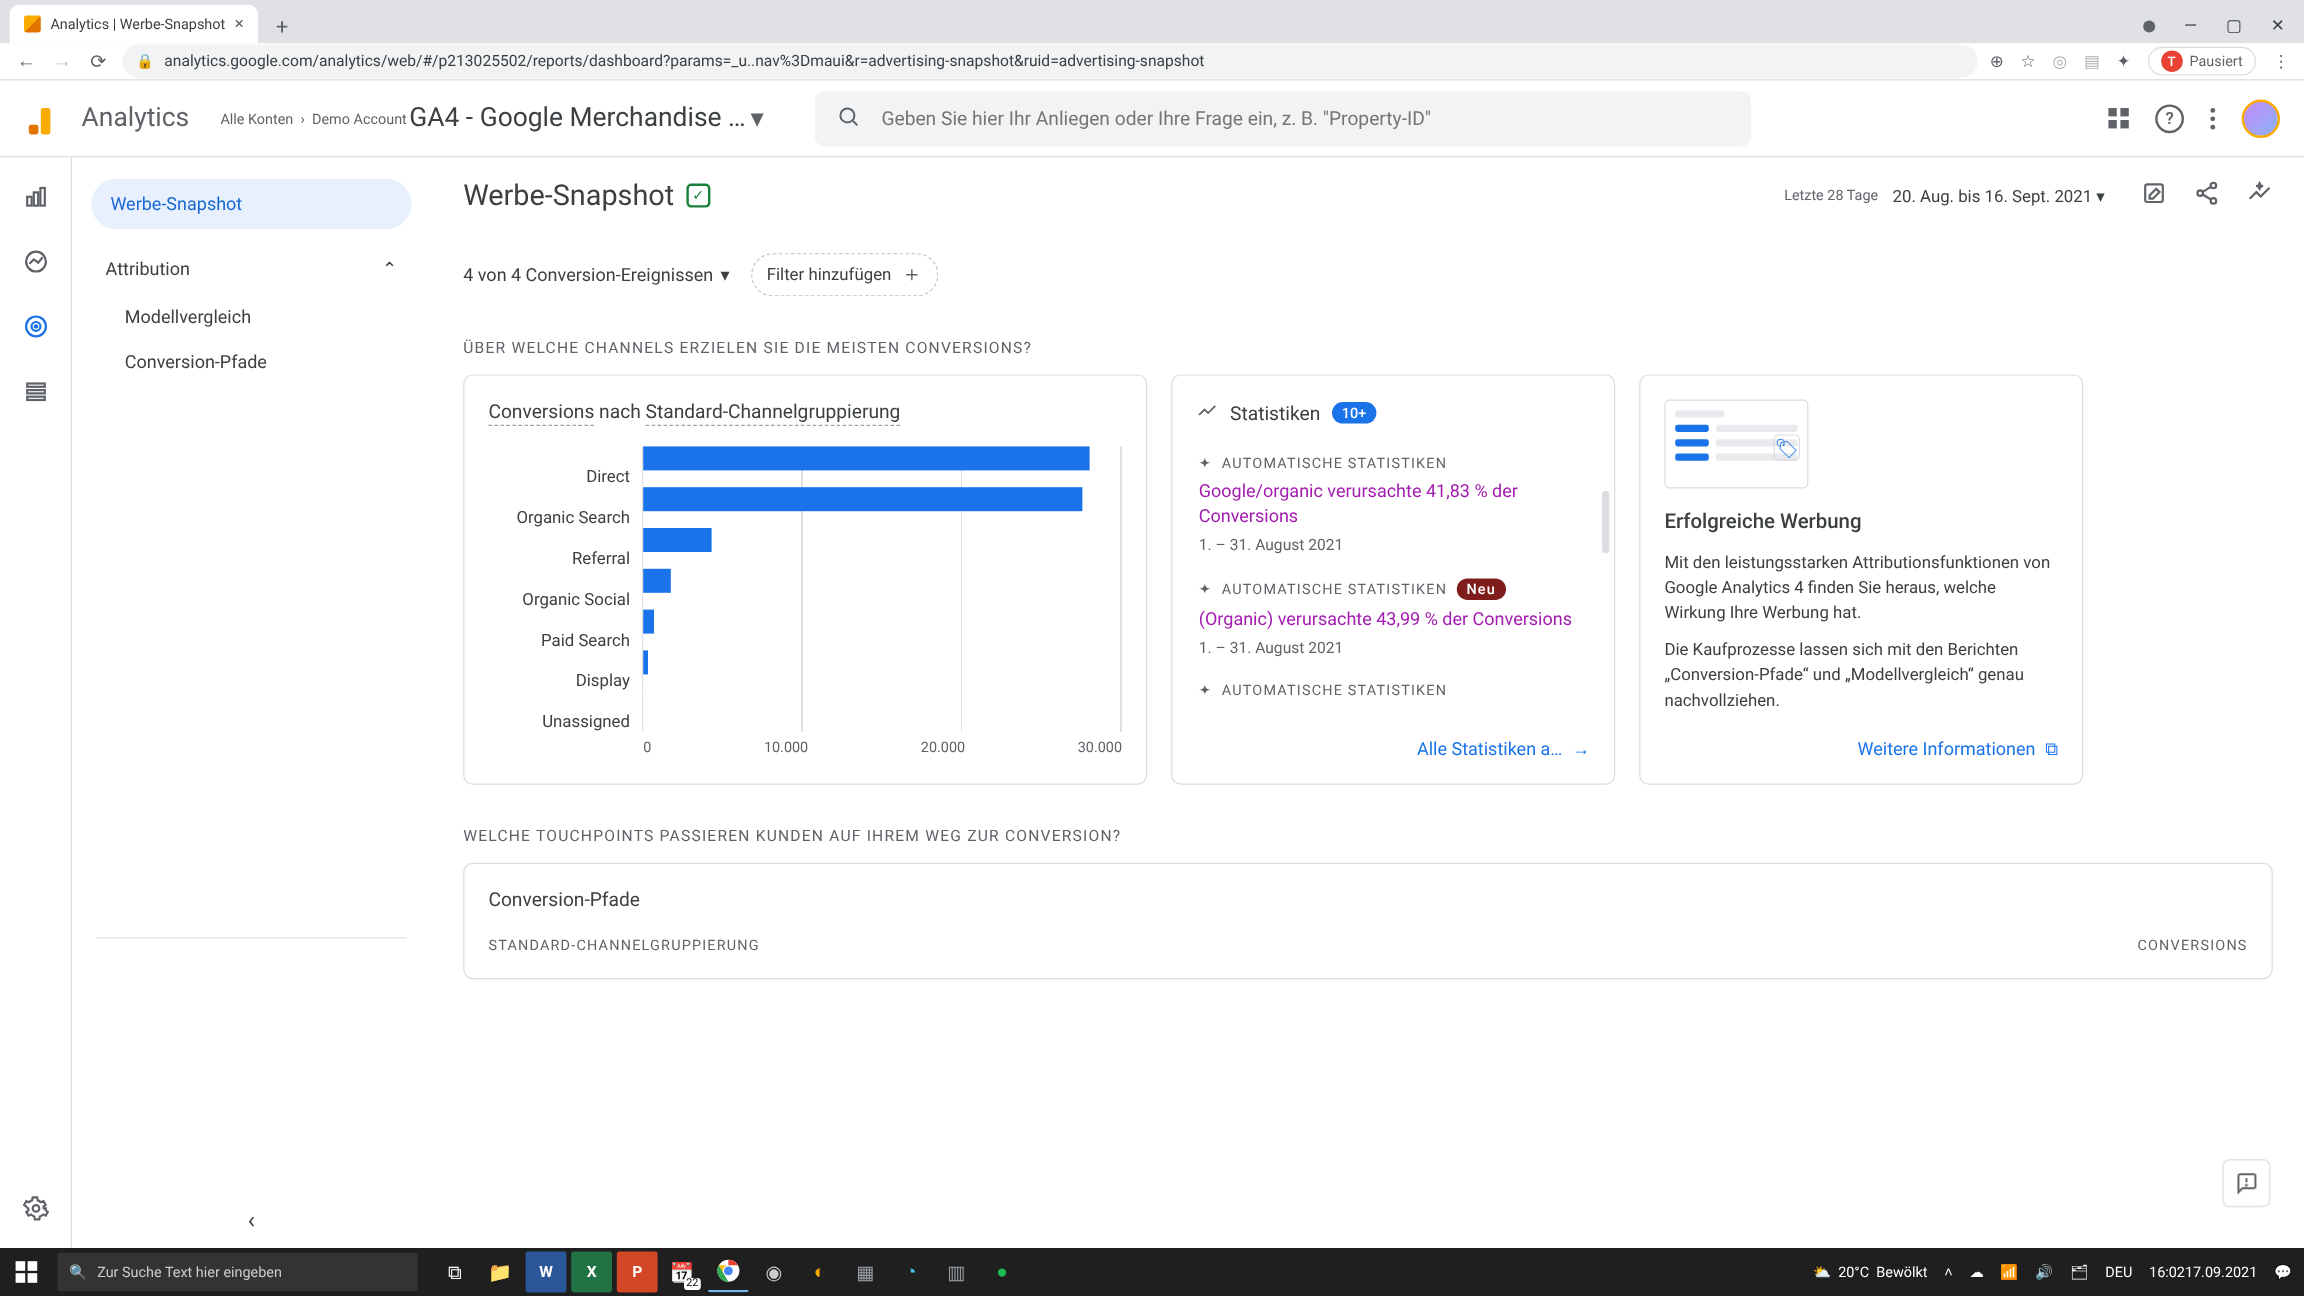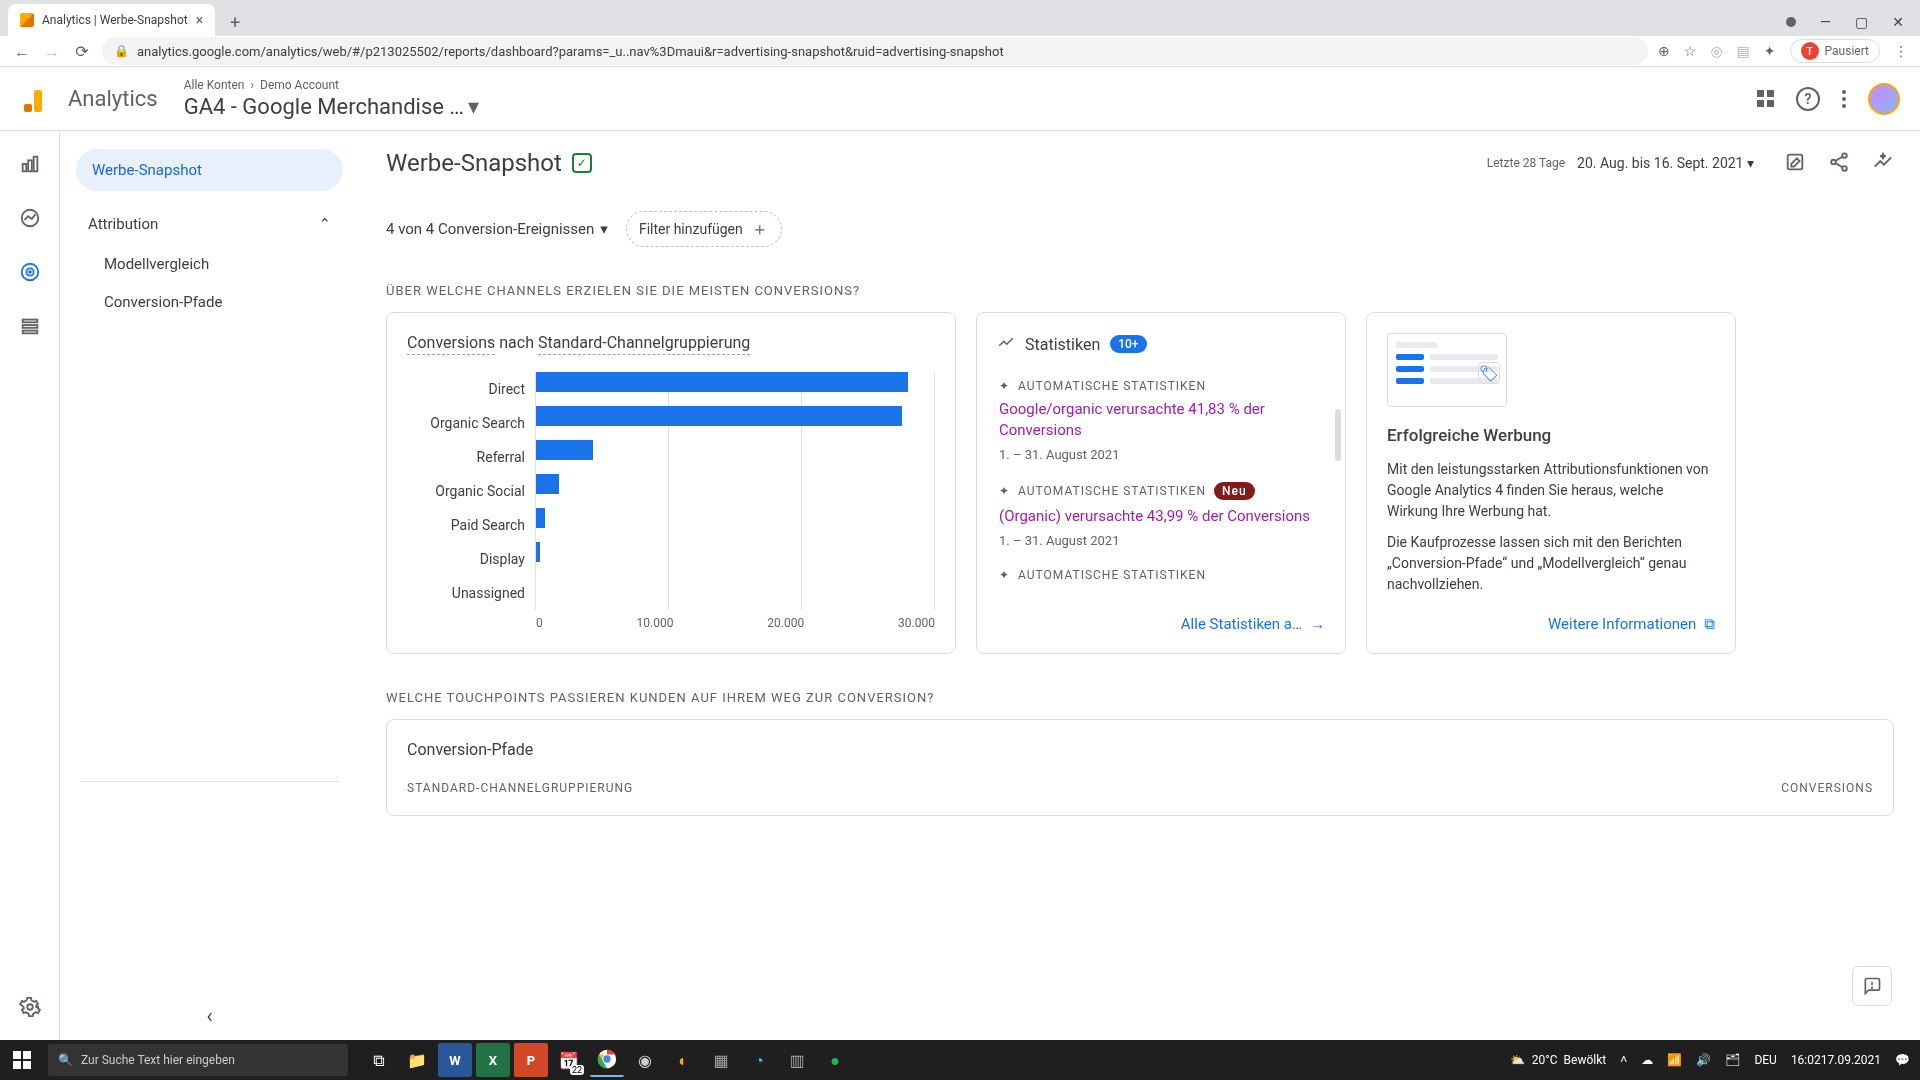--- a/index.html
+++ b/index.html
@@ -21,21 +21,21 @@
 .addr-right{display:flex;gap:14px;align-items:center;color:#5f6368;font-size:14px}
 .profile-badge{display:flex;align-items:center;gap:6px;border:1px solid #dadce0;border-radius:14px;padding:2px 10px;font-size:12px}
 .profile-badge .dot{width:18px;height:18px;border-radius:50%;background:#ea4335;color:#fff;display:flex;align-items:center;justify-content:center;font-size:11px;font-weight:500}
 
 
 .ga-header{height:64px;display:flex;align-items:center;padding:0 20px;gap:18px;border-bottom:1px solid #dadce0}
 .ga-logo{width:30px;height:30px;position:relative}
 .ga-logo::before{content:"";position:absolute;left:4px;bottom:2px;width:8px;height:8px;background:#e37400;border-radius:2px}
 .ga-logo::after{content:"";position:absolute;left:14px;bottom:2px;width:8px;height:22px;background:#f9ab00;border-radius:2px}
 .ga-word{font-size:22px;color:#5f6368;font-weight:400}
-.crumbs{display:flex;flex-direction:column;gap:2px;margin-left:8px}
+.crumbs{display:flex;flex-direction:row;gap:2px;margin-left:8px}
 .crumb-top{font-size:12px;color:#5f6368;display:flex;align-items:center;gap:6px}
 .crumb-prop{font-size:22px;color:#3c4043;display:flex;align-items:center;gap:4px}
 .caret{color:#5f6368}
 .search-box{flex:0 0 780px;height:46px;background:#f1f3f4;border-radius:8px;display:flex;align-items:center;padding:0 18px;gap:18px;margin-left:24px}
 .search-box input{border:none;background:transparent;outline:none;font-size:16px;color:#5f6368;flex:1}
 .hdr-right{margin-left:auto;display:flex;align-items:center;gap:22px;color:#5f6368}
 .grid-icon{display:grid;grid-template-columns:repeat(2,7px);grid-template-rows:repeat(2,7px);gap:3px}
 .grid-icon span{background:#5f6368}
 .help-icon{width:24px;height:24px;border:2px solid #5f6368;border-radius:50%;display:flex;align-items:center;justify-content:center;font-size:14px;font-weight:600}
 .kebab{display:flex;flex-direction:column;gap:3px}
@@ -76,21 +76,21 @@
 .cards-row{display:flex;gap:20px}
 .card{border:1px solid #dadce0;border-radius:8px;padding:20px;background:#fff}
 .card.c1{flex:0 0 570px}
 .card.c2{flex:0 0 370px;display:flex;flex-direction:column;position:relative}
 .card.c3{flex:0 0 370px;display:flex;flex-direction:column}
 
 
 .chart-title{font-size:16px;color:#3c4043;margin-bottom:20px}
 .chart-title .metric{border-bottom:1px dashed #9aa0a6;padding-bottom:2px}
 .chart-title .dim{border-bottom:1px dashed #9aa0a6;padding-bottom:2px}
-.bar-row{display:flex;align-items:center;height:34px}
+.bar-row{display:flex;align-items:flex-end;height:34px}
 .bar-label{width:128px;text-align:right;padding-right:10px;font-size:14px;color:#3c4043}
 .bar-track{flex:1;position:relative;border-left:1px solid #e0e0e0;height:100%}
 .bar-track::after{content:"";position:absolute;inset:0;background:repeating-linear-gradient(to right,transparent 0,transparent calc(33.3% - 1px),#e0e0e0 calc(33.3% - 1px),#e0e0e0 33.3%)}
 .bar{height:20px;background:#1a73e8;position:relative;z-index:1}
 .axis-row{display:flex}
 .axis-row .bar-label{visibility:hidden}
 .axis-ticks{flex:1;display:flex;justify-content:space-between;font-size:12px;color:#5f6368;padding-top:6px;border-left:1px solid transparent}
 
 
 .stats-hd{display:flex;align-items:center;gap:10px;margin-bottom:14px}
@@ -182,20 +182,29 @@
   <div class="crumbs">
     <div class="crumb-top">
       <span>Alle Konten</span>
       <span class="caret">›</span>
       <span>Demo Account</span>
     </div>
     <div class="crumb-prop">
       <span>GA4 - Google Merchandise …</span>
       <span class="caret">▾</span>
     </div>
+  </div>
+  <div class="search-box">
+    <span>
+      <svg viewBox="0 0 24 24" width="20" height="20" fill="none" stroke="#5f6368" stroke-width="2">
+          <circle cx="11" cy="11" r="7"></circle>
+          <line x1="21" y1="21" x2="16.5" y2="16.5"></line>
+        </svg>
+    </span>
+    <input placeholder="Geben Sie hier Ihr Anliegen oder Ihre Frage ein, z. B. &quot;Property-ID&quot;" style="">
   </div>
   <div class="hdr-right">
     <div class="grid-icon">
         <span></span>
         <span></span>
         <span></span>
         <span></span>
       </div>
     <div class="help-icon">?</div>
     <div class="kebab">

